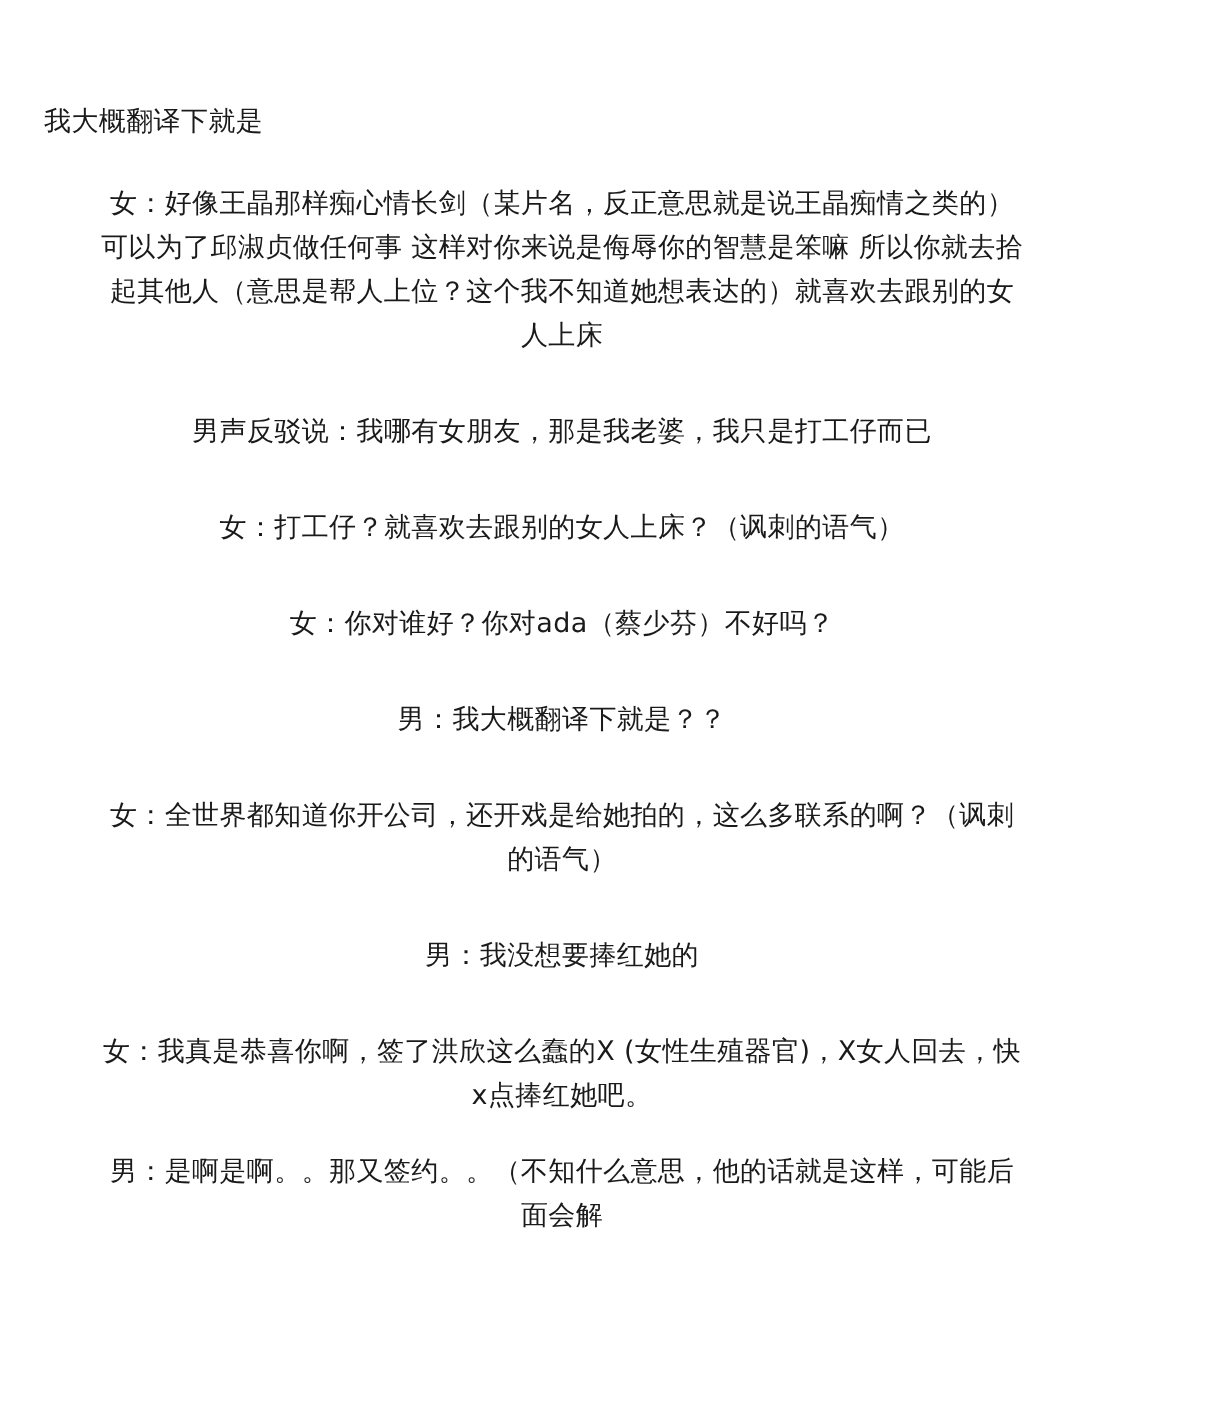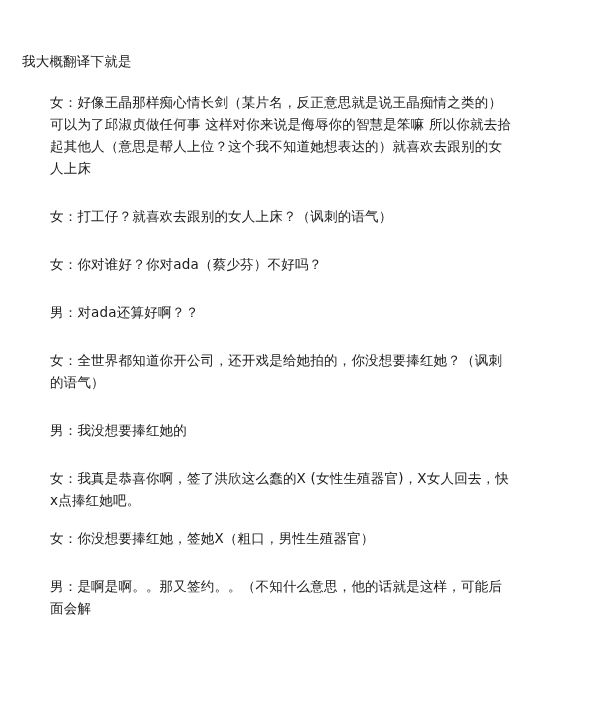--- a/index.html
+++ b/index.html
@@ -30,42 +30,42 @@
     letter-spacing: 0.2px;
   }
   .lines {
     padding-left: 28px;
   }
   .line {
     font-size: 13.5px;
     line-height: 22px;
     margin: 0 0 16px 0;
     letter-spacing: 0.2px;
-    text-align: left;
+    text-align: center;
     word-break: break-all;
   }
   .line.tight {
     margin-bottom: 16px;
   }
   .gap-lg {
     margin-bottom: 26px;
   }
 </style>
 </head>
 <body>
 
 <div class="page">
 
   <p class="intro">我大概翻译下就是</p>
 
   <div class="lines">
     <p class="line gap-lg">女：好像王晶那样痴心情长剑（某片名，反正意思就是说王晶痴情之类的）可以为了邱淑贞做任何事 这样对你来说是侮辱你的智慧是笨嘛 所以你就去拾起其他人（意思是帮人上位？这个我不知道她想表达的）就喜欢去跟别的女人上床</p>
+    <p class="line gap-lg">男声反驳说：我哪有女朋友，那是我老婆，我只是打工仔而已</p>
     <p class="line gap-lg">女：打工仔？就喜欢去跟别的女人上床？（讽刺的语气）</p>
     <p class="line gap-lg">女：你对谁好？你对ada（蔡少芬）不好吗？</p>
-    <p class="line gap-lg">男：对ada还算好啊？？</p>
-    <p class="line gap-lg">女：全世界都知道你开公司，还开戏是给她拍的，你没想要捧红她？（讽刺的语气）</p>
+    <p class="line gap-lg">男：我大概翻译下就是？？</p>
+    <p class="line gap-lg">女：全世界都知道你开公司，还开戏是给她拍的，这么多联系的啊？（讽刺的语气）</p>
     <p class="line gap-lg">男：我没想要捧红她的</p>
     <p class="line tight">女：我真是恭喜你啊，签了洪欣这么蠢的X (女性生殖器官)，X女人回去，快x点捧红她吧。</p>
-    <p class="line gap-lg">女：你没想要捧红她，签她X（粗口，男性生殖器官）</p>
     <p class="line">男：是啊是啊。。那又签约。。（不知什么意思，他的话就是这样，可能后面会解</p>
   </div>
 
 </div>
 
 </body></html>

